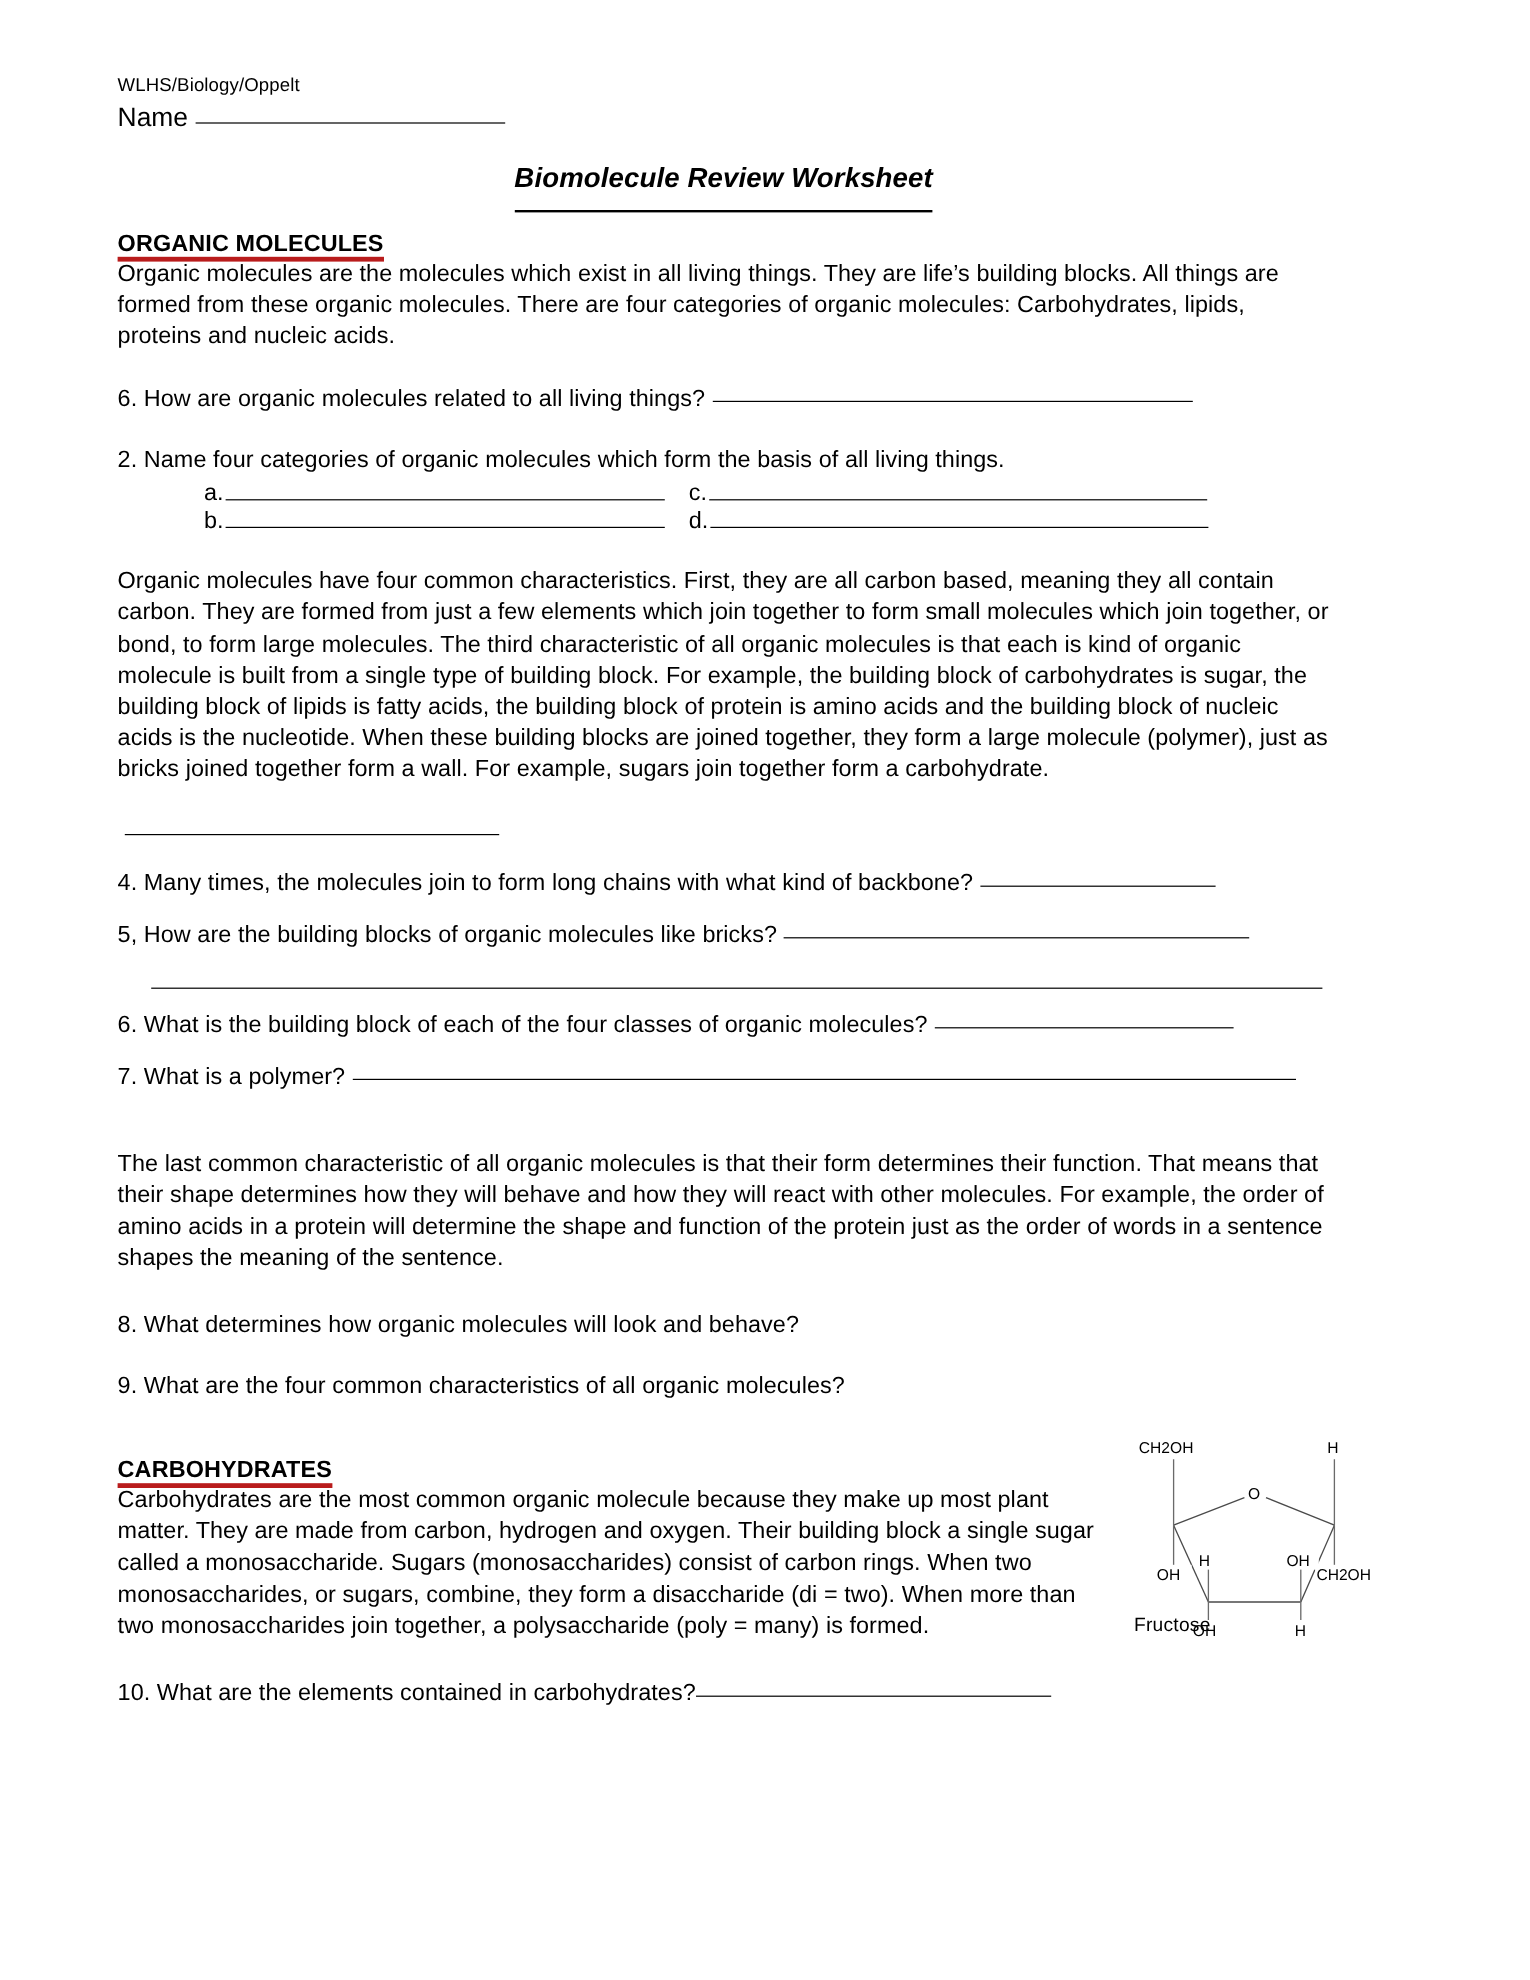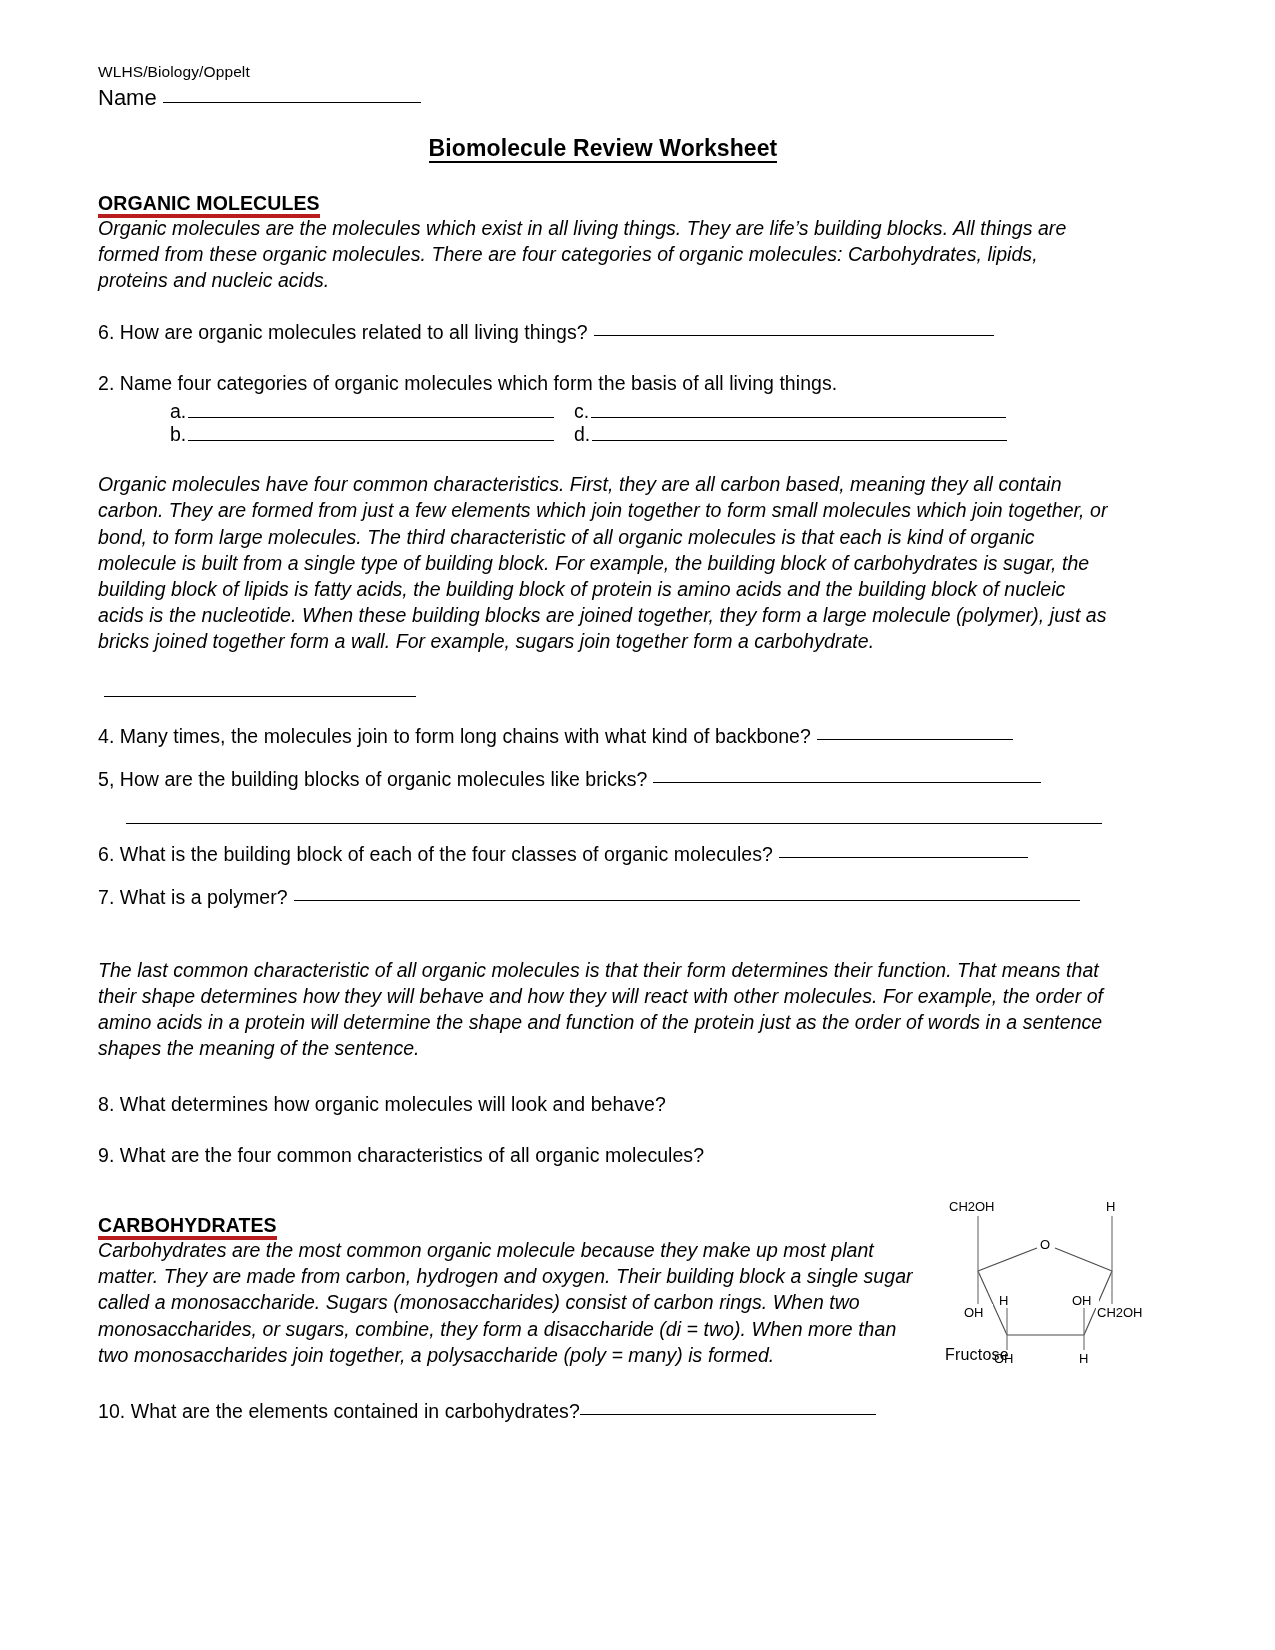--- a/index.html
+++ b/index.html
@@ -48,39 +48,39 @@
 
   .doc-title {
     text-align: center;
     font-size: 23px;
     font-weight: bold;
     margin: 22px 0 0 0;
     letter-spacing: 0.1px;
   }
   .doc-title span {
     border-bottom: 2.2px solid #000;
-    padding-bottom: 0;
+    padding-bottom: 14px;
+    font-style: italic;
   }
 
   .sec-head {
     font-size: 19.5px;
     font-weight: bold;
     margin: 30px 0 0 0;
     letter-spacing: 0.1px;
   }
   .sec-head span {
     border-bottom: 4px solid #b91c1c;
   }
 
   p.body {
     font-size: 19.5px;
     line-height: 1.345;
     margin: 0;
     letter-spacing: 0.05px;
-    font-style: italic;
   }
   p.para-gap {
     margin-top: 25px;
   }
 
   .q {
     font-size: 19.5px;
     line-height: 1.345;
     margin: 25px 0 0 0;
     letter-spacing: 0.05px;

